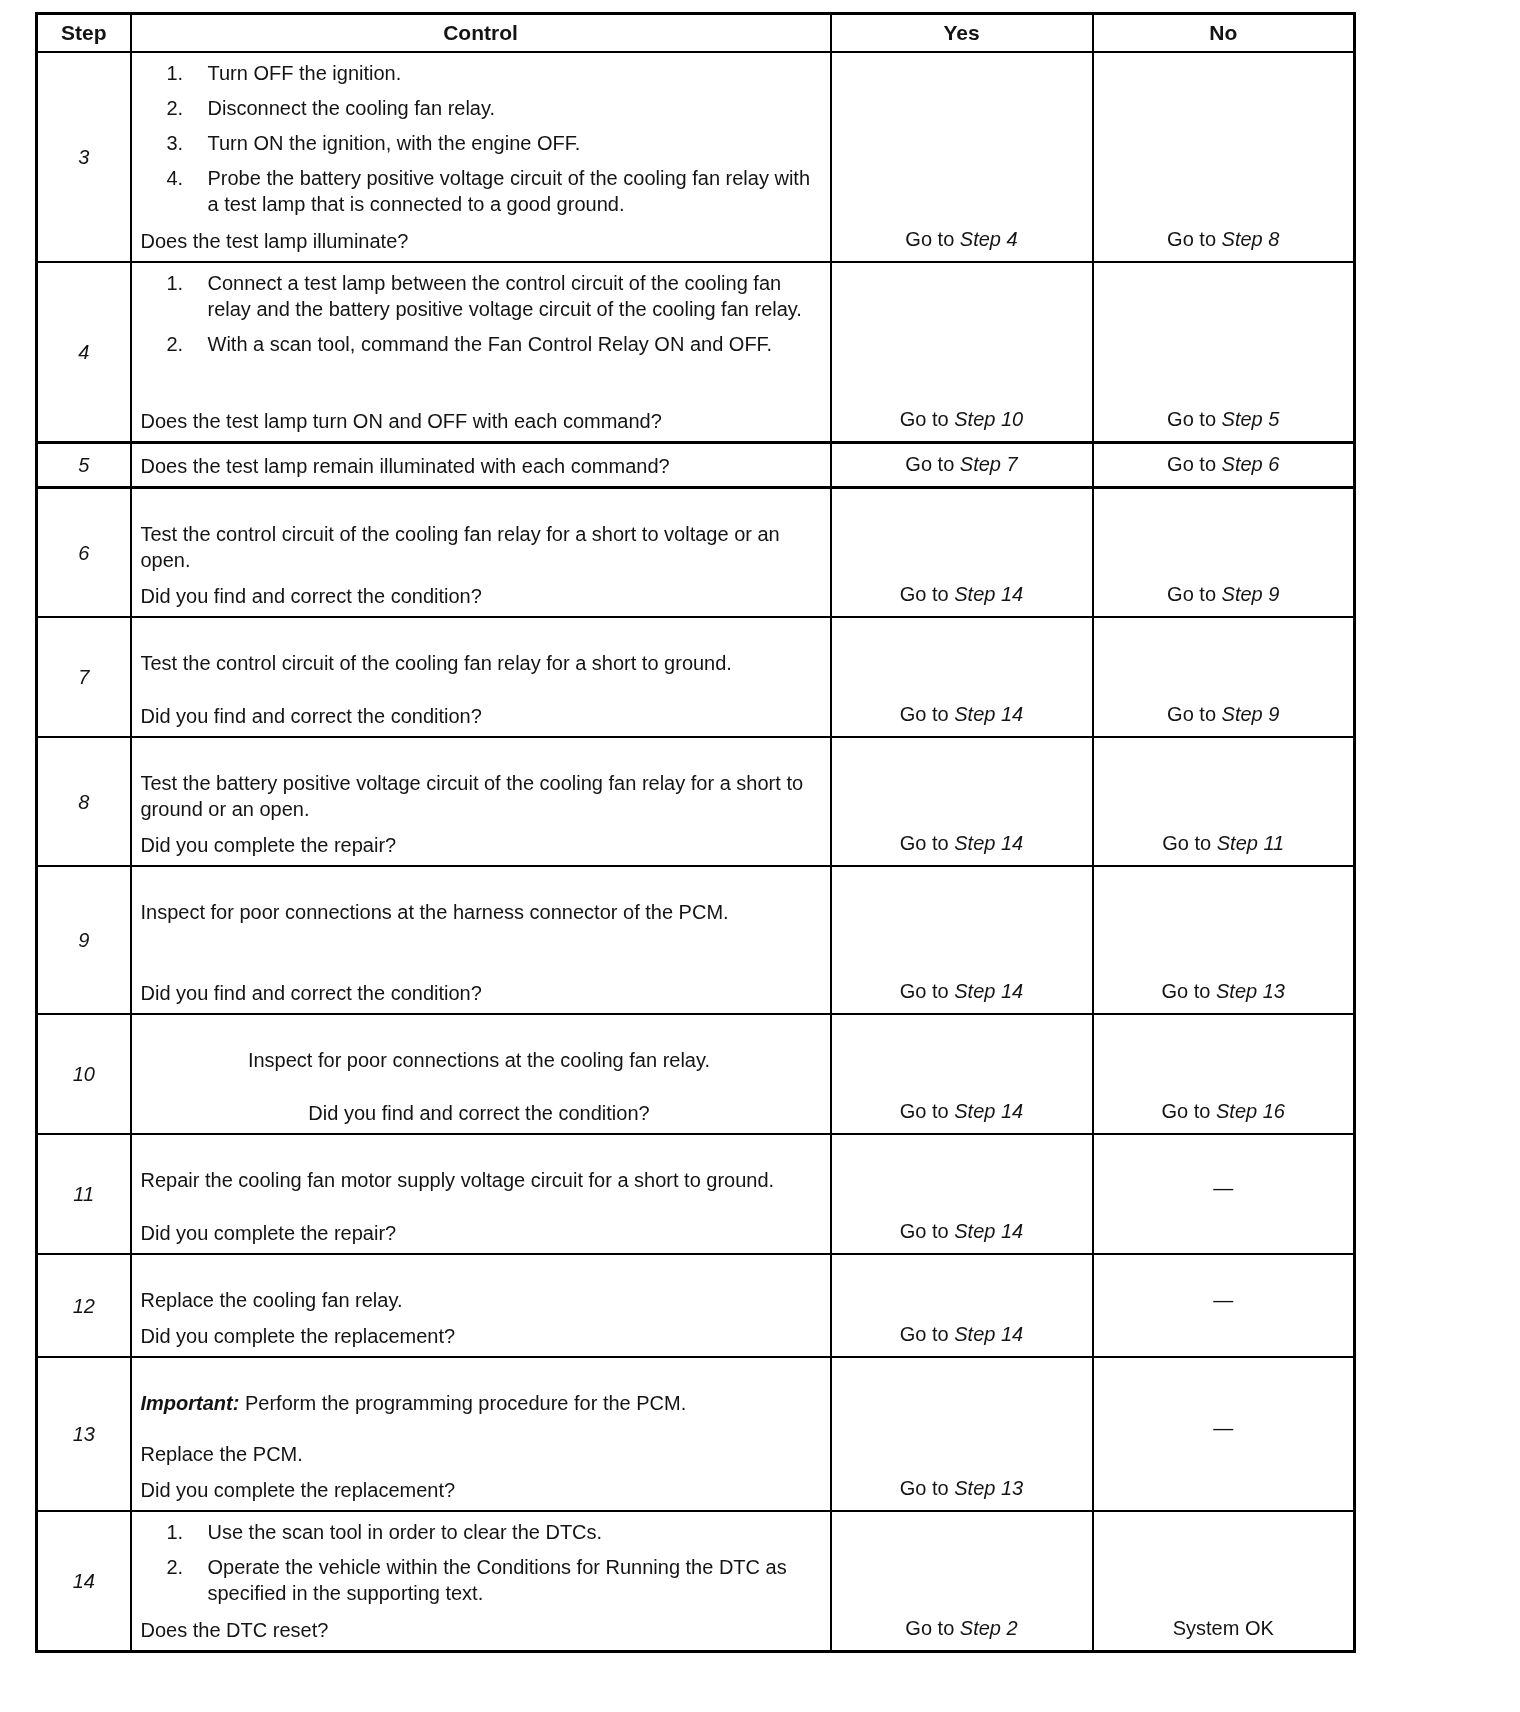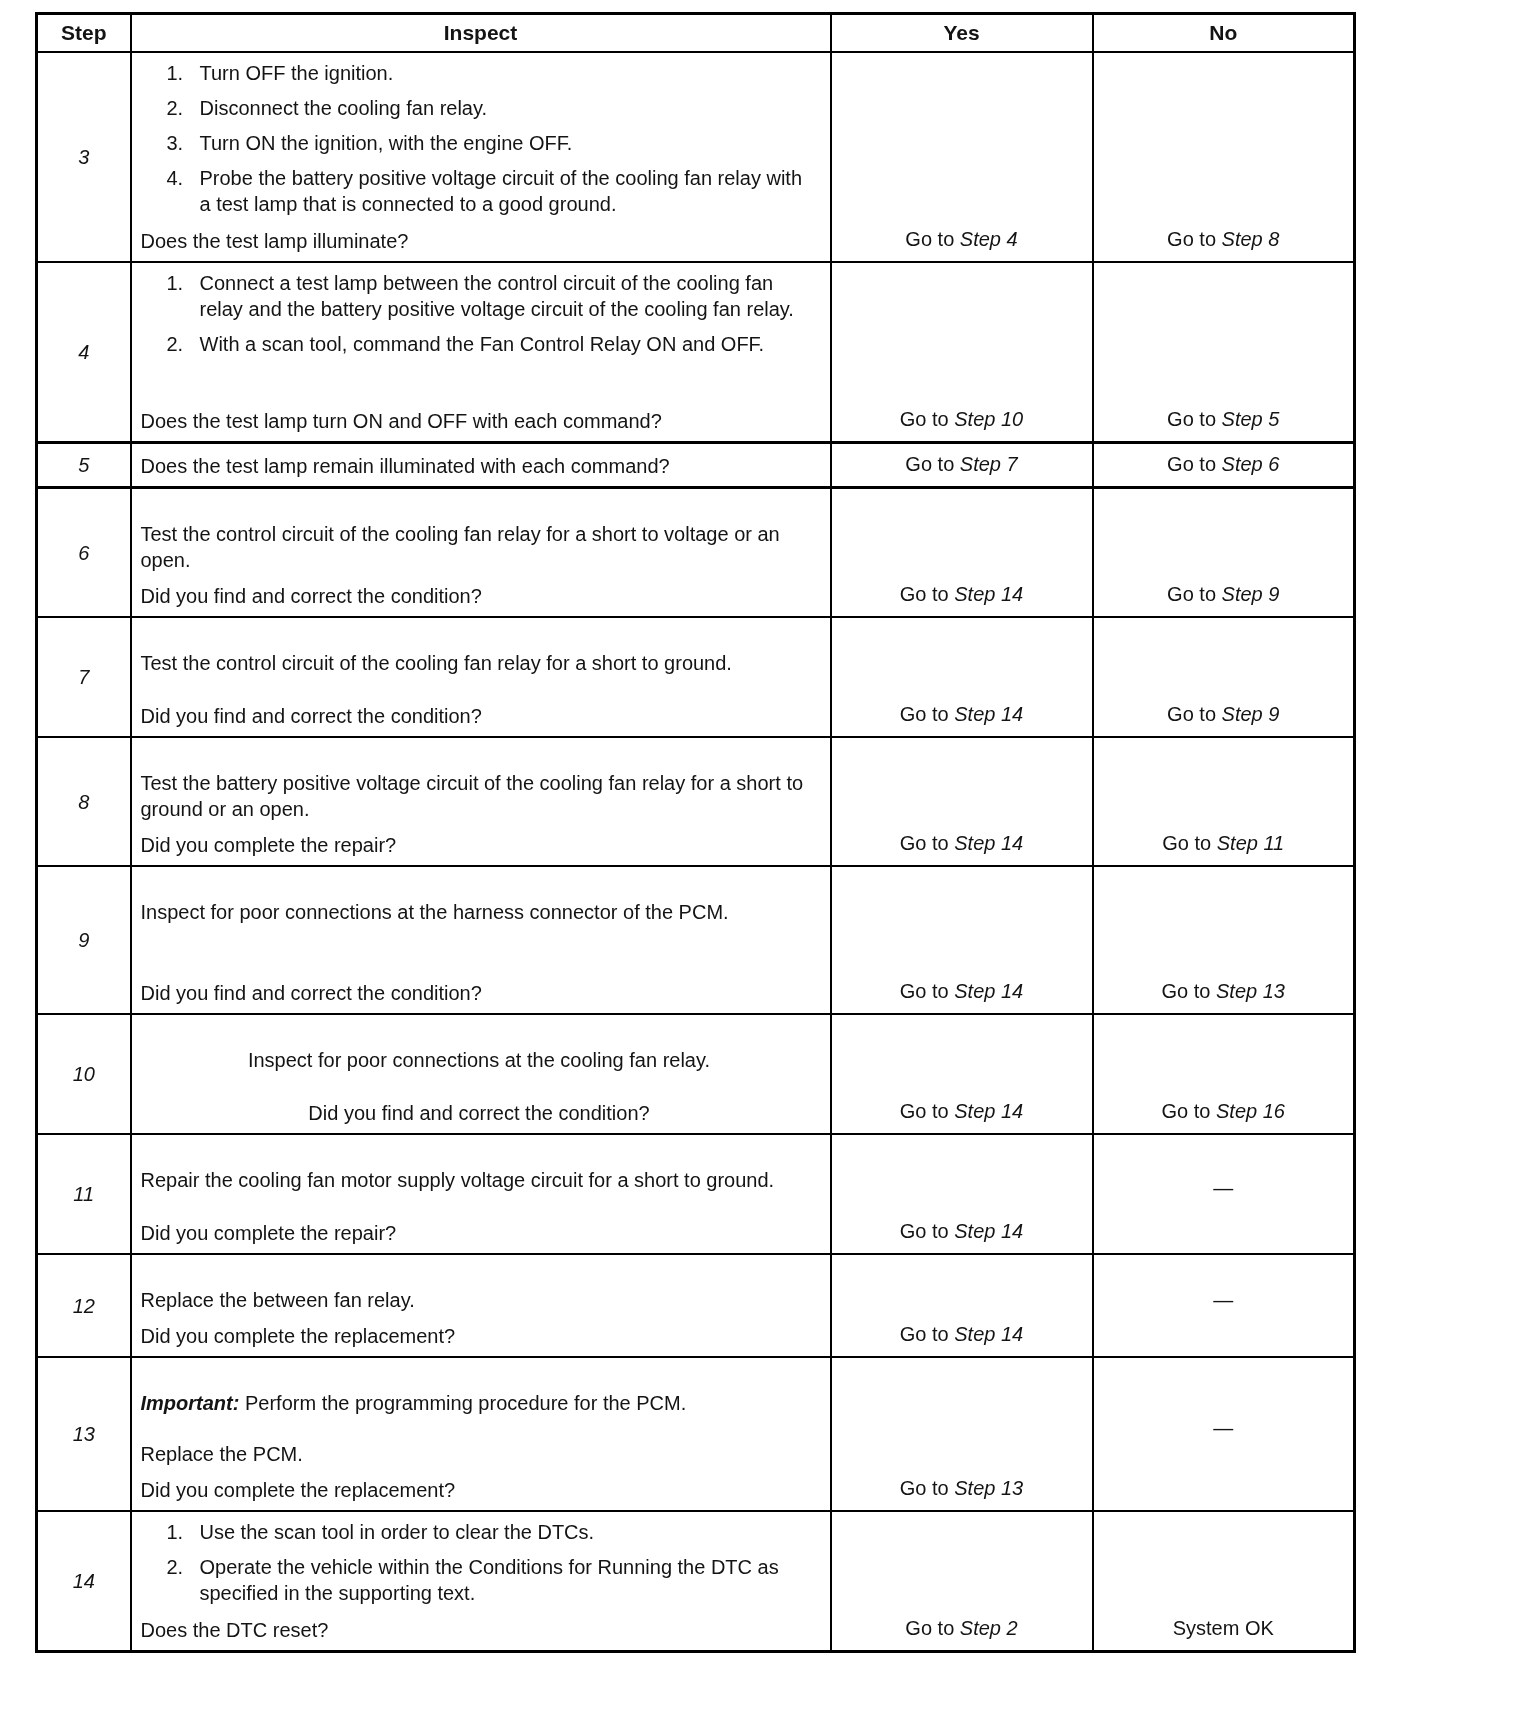--- a/index.html
+++ b/index.html
@@ -45,21 +45,21 @@
     font-size: 20px;
   }
   .action-cell { padding: 7px 12px 7px 9px; vertical-align: top; }
   .action-wrap {
     display: flex;
     flex-direction: column;
     justify-content: space-between;
   }
   .list-item { display: flex; padding-left: 26px; margin-bottom: 9px; }
   .num  { flex: 0 0 33px; }
-  .itxt { flex: 1; }
+  .itxt { flex: 1; margin-left: 8px; }
   .para { margin-bottom: 8px; margin-top: 25px; }
   .bold { font-weight: bold; font-style: italic; }
   .question { margin-top: 2px; }
   .result-cell {
     text-align: center;
     vertical-align: bottom;
     padding: 6px 6px 9px;
     margin-top: 19px;
   }
   .dash-cell { vertical-align: middle; padding-bottom: 18px; }
@@ -74,21 +74,21 @@
   <table>
     <colgroup>
       <col class="c-step">
         <col class="c-action">
         <col class="c-yes">
         <col class="c-no">
     </colgroup>
     <thead>
       <tr>
         <th>Step</th>
-        <th>Inspect</th>
+        <th>Control</th>
         <th>Yes</th>
         <th>No</th>
       </tr>
     </thead>
     <tbody id="tbody">
         <tr>
           <td class="step-cell">3</td>
           <td class="action-cell">
             <div class="action-wrap" style="min-height: 184px;">
               <div class="action-body">
@@ -221,21 +221,21 @@
             </div>
           </td>
           <td class="result-cell"><span>Go to </span><span class="step-ref">Step 14</span></td>
           <td class="result-cell dash-cell"><span>—</span></td>
         </tr>
         <tr>
           <td class="step-cell">12</td>
           <td class="action-cell">
             <div class="action-wrap" style="min-height: 76px;">
               <div class="action-body">
-                <div class="para">Replace the between fan relay.</div>
+                <div class="para">Replace the cooling fan relay.</div>
               </div>
               <div class="question">Did you complete the replacement?</div>
             </div>
           </td>
           <td class="result-cell"><span>Go to </span><span class="step-ref">Step 14</span></td>
           <td class="result-cell dash-cell"><span>—</span></td>
         </tr>
         <tr>
           <td class="step-cell">13</td>
           <td class="action-cell">

